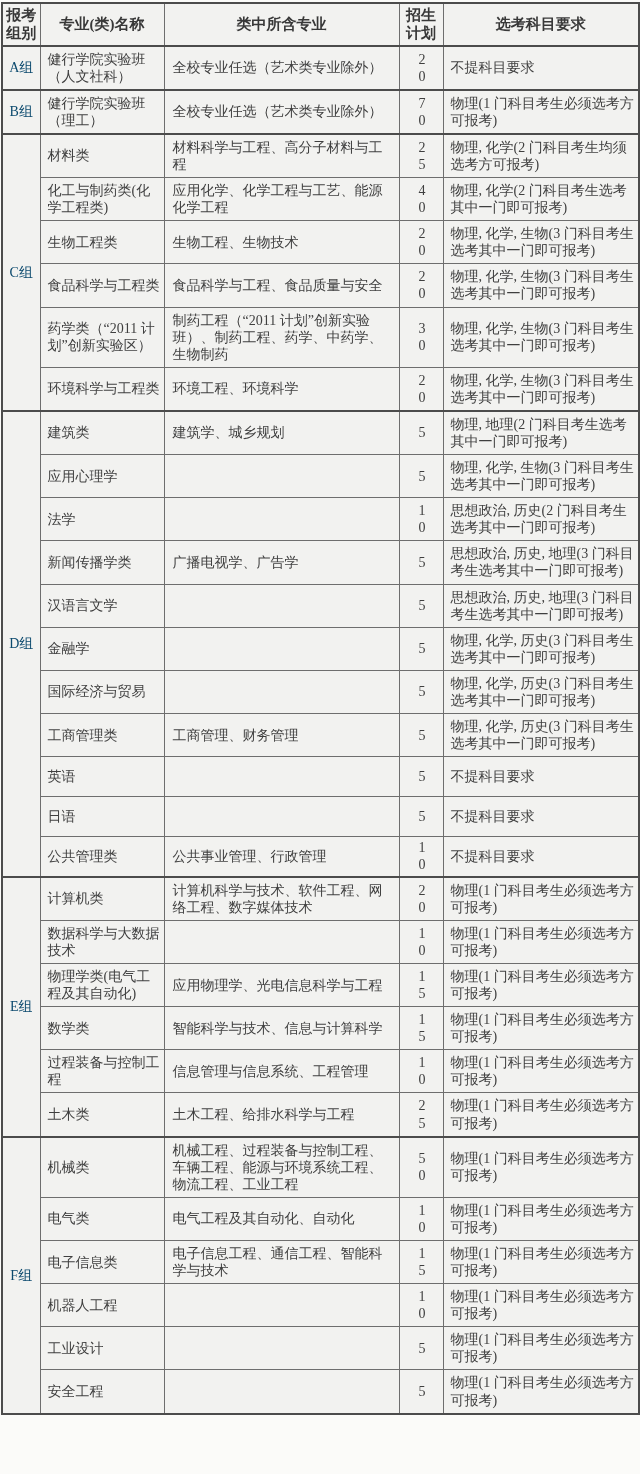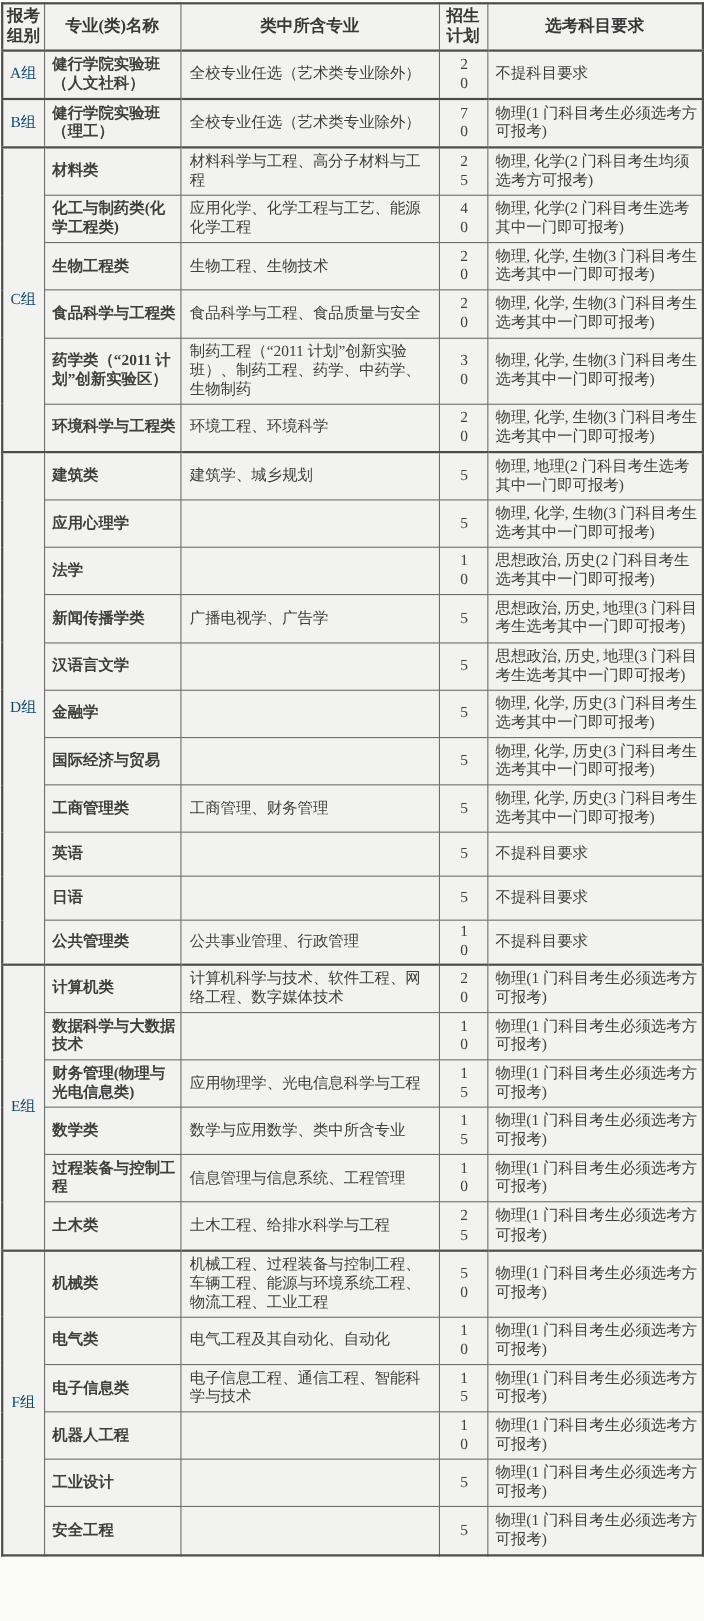--- a/index.html
+++ b/index.html
@@ -44,21 +44,21 @@
     padding: 2px 1px;
     color: #383838;
   }
   tbody tr { height: 40px; }
 
   td.col-group {
     text-align: center;
     padding: 2px 1px;
     color: #0c4a6e;
   }
-  td.col-major   { text-align: left; padding-left: 7px; padding-right: 3px; font-weight: bold; }
+  td.col-major   { text-align: left; padding-left: 7px; padding-right: 3px; }
   td.col-included{ text-align: left; padding-left: 8px; padding-right: 4px; }
   td.col-plan    { text-align: center; padding: 2px 19px; }
   td.col-req     { text-align: left; padding-left: 7px; padding-right: 3px; margin-top: 12px; }
 
   
   tr.group-start > td { border-top: 2px solid #4c4c4c; }
 </style>
 </head>
 <body>
 
@@ -206,28 +206,28 @@
           <td class="col-plan">20</td>
           <td class="col-req">物理(1 门科目考生必须选考方可报考)</td>
         </tr>
         <tr>
           <td class="col-major">数据科学与大数据技术</td>
           <td class="col-included"></td>
           <td class="col-plan">10</td>
           <td class="col-req">物理(1 门科目考生必须选考方可报考)</td>
         </tr>
         <tr>
-          <td class="col-major">财务管理(物理与光电信息类)</td>
+          <td class="col-major">物理学类(电气工程及其自动化)</td>
           <td class="col-included">应用物理学、光电信息科学与工程</td>
           <td class="col-plan">15</td>
           <td class="col-req">物理(1 门科目考生必须选考方可报考)</td>
         </tr>
         <tr>
           <td class="col-major">数学类</td>
-          <td class="col-included">数学与应用数学、类中所含专业</td>
+          <td class="col-included">智能科学与技术、信息与计算科学</td>
           <td class="col-plan">15</td>
           <td class="col-req">物理(1 门科目考生必须选考方可报考)</td>
         </tr>
         <tr>
           <td class="col-major">过程装备与控制工程</td>
           <td class="col-included">信息管理与信息系统、工程管理</td>
           <td class="col-plan">10</td>
           <td class="col-req">物理(1 门科目考生必须选考方可报考)</td>
         </tr>
         <tr>

